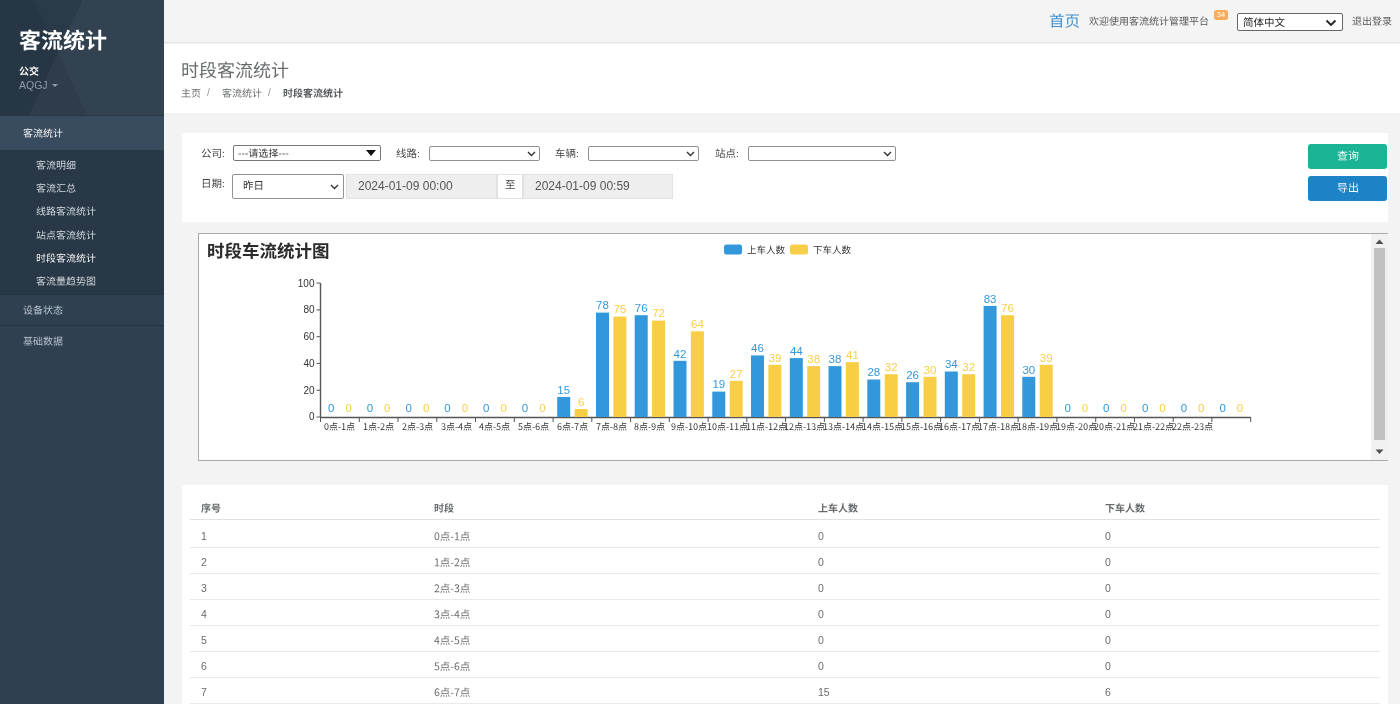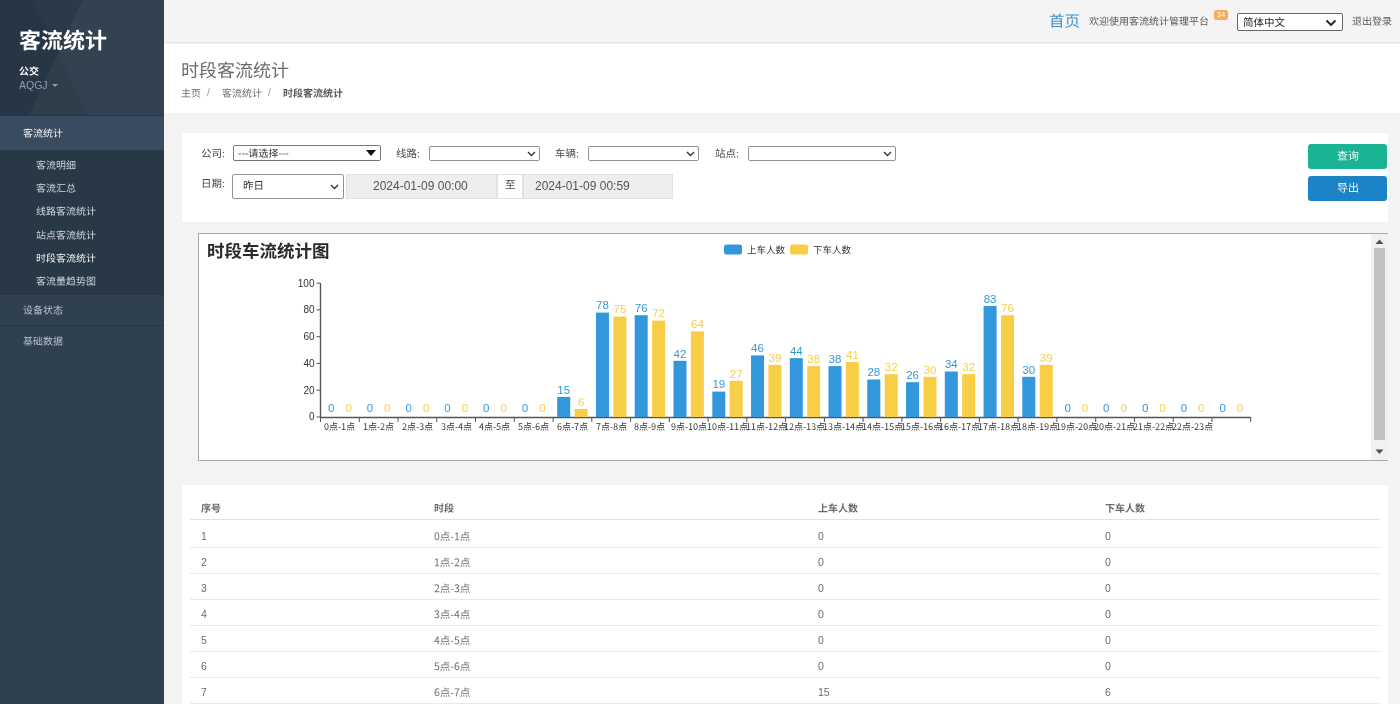--- a/index.html
+++ b/index.html
@@ -404,21 +404,21 @@
     <path d="M1 1 L4.5 4.5 L8 1" stroke="#333" stroke-width="1.4" fill="none"></path>
   </svg>
 <svg style="position:absolute;left:243px;top:180px;" width="23" height="15">
     <g transform="translate(0 9.2)">
       <g fill="#333">
         <use href="#r6628" transform="translate(0.0 0) scale(0.010500 -0.010500)"></use>
         <use href="#r65e5" transform="translate(10.5 0) scale(0.010500 -0.010500)"></use>
       </g>
     </g>
   </svg>
-<div class="abs" style="left:346px;top:174px;width:151px;height:25px;background:#eee;border:1px solid #e2e2e2;color:#555;font-size:12px;line-height:23px;padding-left:26px">2024-01-09 00:00</div>
+<div class="abs" style="left:346px;top:174px;width:151px;height:25px;background:#eee;border:1px solid #e2e2e2;color:#555;font-size:12px;line-height:23px;padding-left:11px">2024-01-09 00:00</div>
 <div class="abs" style="left:497px;top:174px;width:26px;height:25px;background:#fff;border:1px solid #e2e2e2"></div>
 <svg style="position:absolute;left:505px;top:179px;" width="12" height="15">
     <g transform="translate(0 9.2)">
       <g fill="#454545">
         <use href="#r81f3" transform="translate(0.0 0) scale(0.010500 -0.010500)"></use>
       </g>
     </g>
   </svg>
 <div class="abs" style="left:523px;top:174px;width:150px;height:25px;background:#eee;border:1px solid #e2e2e2;color:#555;font-size:12px;line-height:23px;padding-left:11px">2024-01-09 00:59</div>
 <div class="abs" style="left:1308px;top:144px;width:79px;height:25px;background:#1ab394;border-radius:3px"></div>

